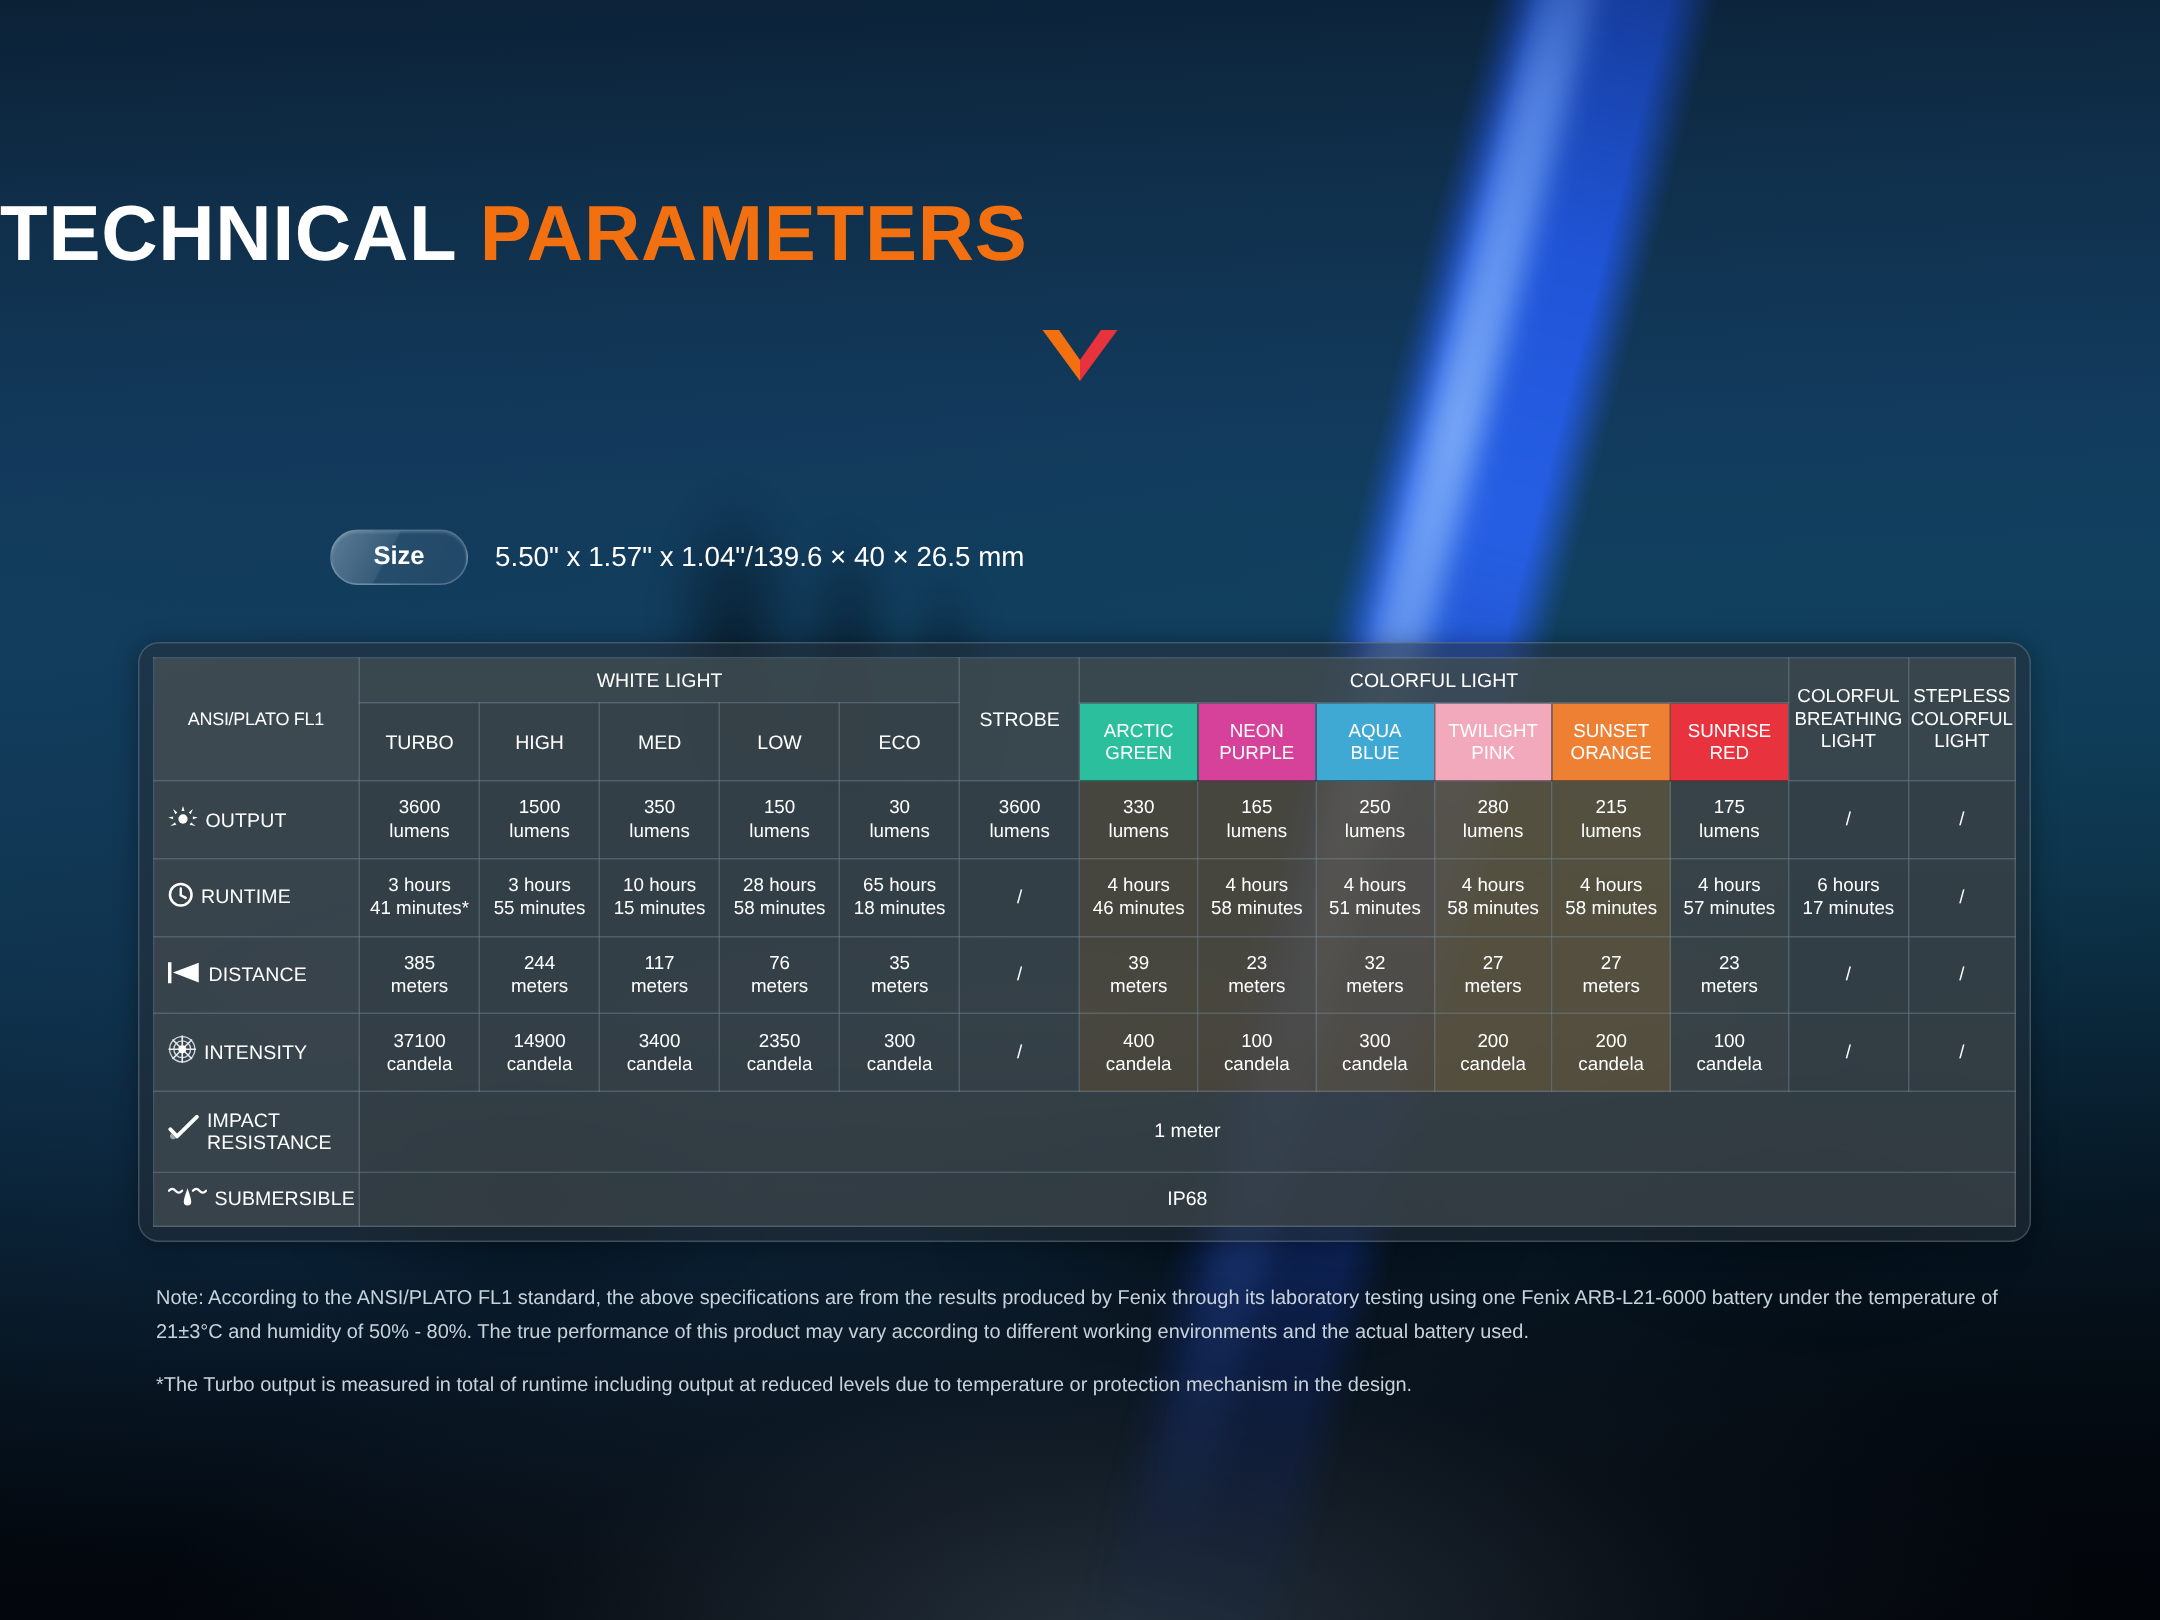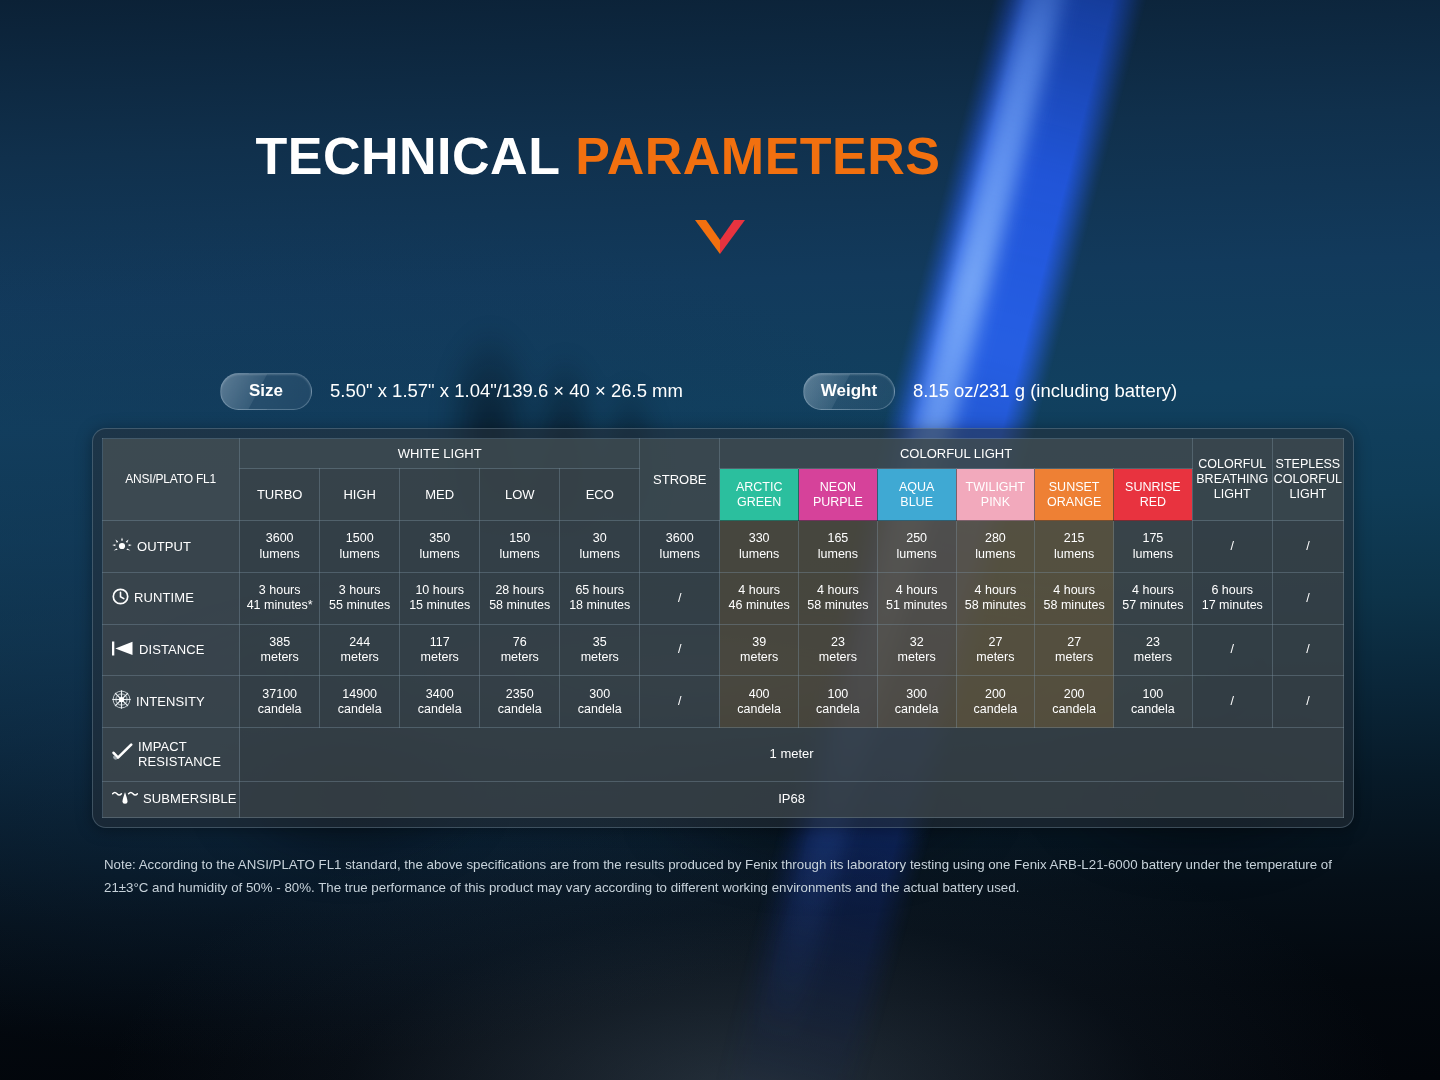--- a/index.html
+++ b/index.html
@@ -112,21 +112,20 @@
       radial-gradient(ellipse 200px 90px at 1080px 160px, rgba(0,3,7,0.50) 0%, rgba(0,0,0,0) 74%);
     filter: blur(22px);
     pointer-events: none;
   }
 
   
   #title-block {
     position: absolute;
     left: 0; top: 130px;
     width: 1196px;
-    text-align: center;
     z-index: 6;
   }
   #title {
     font-size: 52px;
     font-weight: bold;
     letter-spacing: 0.5px;
     line-height: 1;
     white-space: nowrap;
   }
   #title .t-white { color: #ffffff; }
@@ -138,21 +137,21 @@
     width: 1440px;
     text-align: center;
     z-index: 6;
     pointer-events: none;
   }
   #chevron svg { display: inline-block; }
 
   
   #badges {
     position: absolute;
-    left: 220px; top: 372px;
+    left: 220px; top: 352px;
     width: 1080px; height: 38px;
     z-index: 6;
     display: flex;
     align-items: center;
   }
   .badge-group { display: flex; align-items: center; }
   .pill {
     width: 92px; height: 37px;
     border-radius: 19px;
     background: linear-gradient(118deg, rgba(205,222,236,0.40) 0%, rgba(160,185,205,0.26) 42%, rgba(110,140,165,0.22) 43%, rgba(92,122,148,0.20) 100%);
@@ -270,24 +269,20 @@
     <svg width="54" height="38" viewBox="0 0 54 38" aria-hidden="true">
       <path d="M2 2 L27 36 L27 22 L13 2 Z" fill="#f2700f"></path>
       <path d="M52 2 L27 36 L27 22 L41 2 Z" fill="#e8333f"></path>
     </svg>
   </div>
 
   <div id="badges">
     <div class="badge-group">
       <div class="pill">Size</div>
       <div class="badge-text">5.50" x 1.57" x 1.04"/139.6 × 40 × 26.5 mm</div>
-    </div>
-    <div class="badge-group" id="weight-group">
-      <div class="pill">Weight</div>
-      <div class="badge-text">8.15 oz/231 g (including battery)</div>
     </div>
   </div>
 
   <div id="table-frame">
     <table id="spec">
       <colgroup>
         <col style="width:10.8%">
         <col style="width:6.3%">
           <col style="width:6.3%">
           <col style="width:6.3%">
@@ -653,15 +648,16 @@
               </span>
             </td>
             <td class="merged-note" colspan="14">IP68</td>
           </tr>
         </tbody>
     </table>
   </div>
 
   <div id="notes">
     <p>Note: According to the ANSI/PLATO FL1 standard, the above specifications are from the results produced by Fenix through its laboratory testing using one Fenix ARB-L21-6000 battery under the temperature of 21±3°C and humidity of 50% - 80%. The true performance of this product may vary according to different working environments and the actual battery used.</p>
+    <p>*The Turbo output is measured in total of runtime including output at reduced levels due to temperature or protection mechanism in the design.</p>
   </div>
 
 </div>
 
 </body></html>

